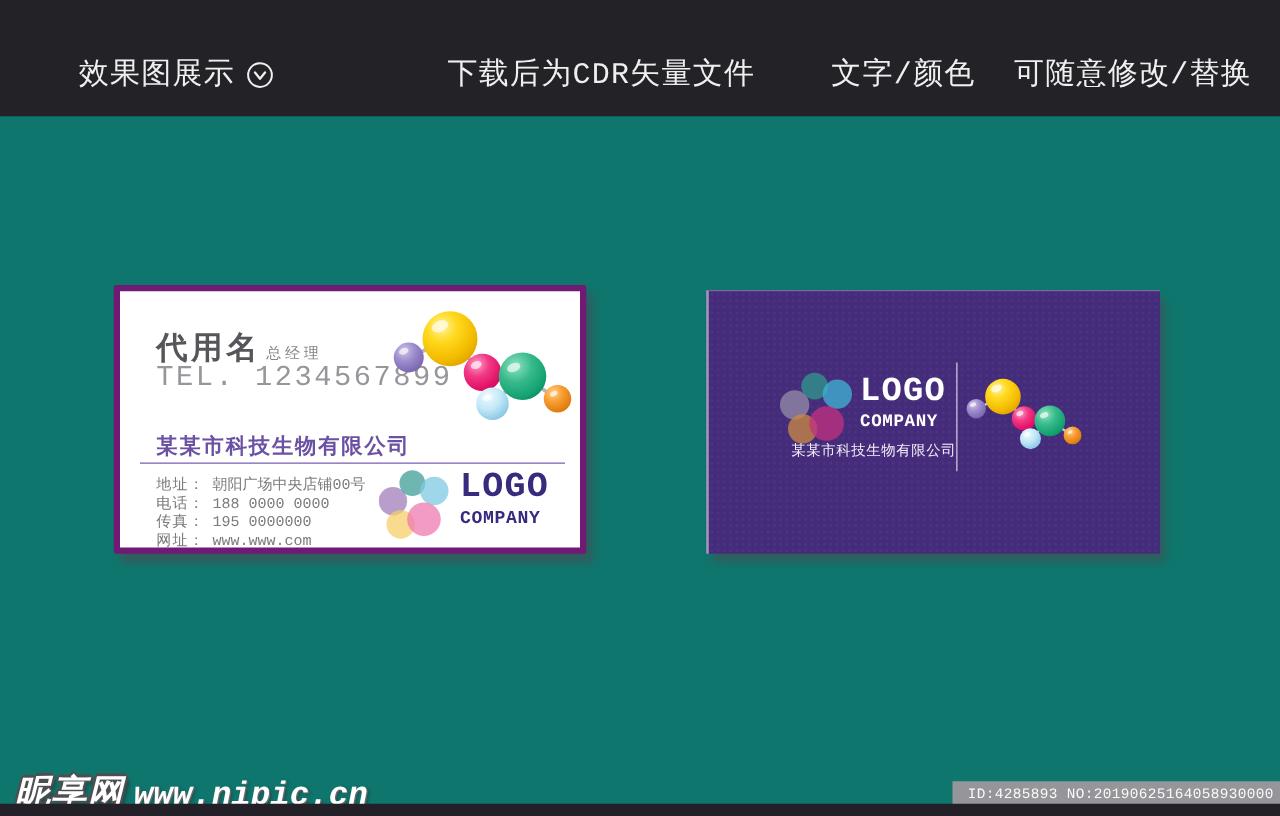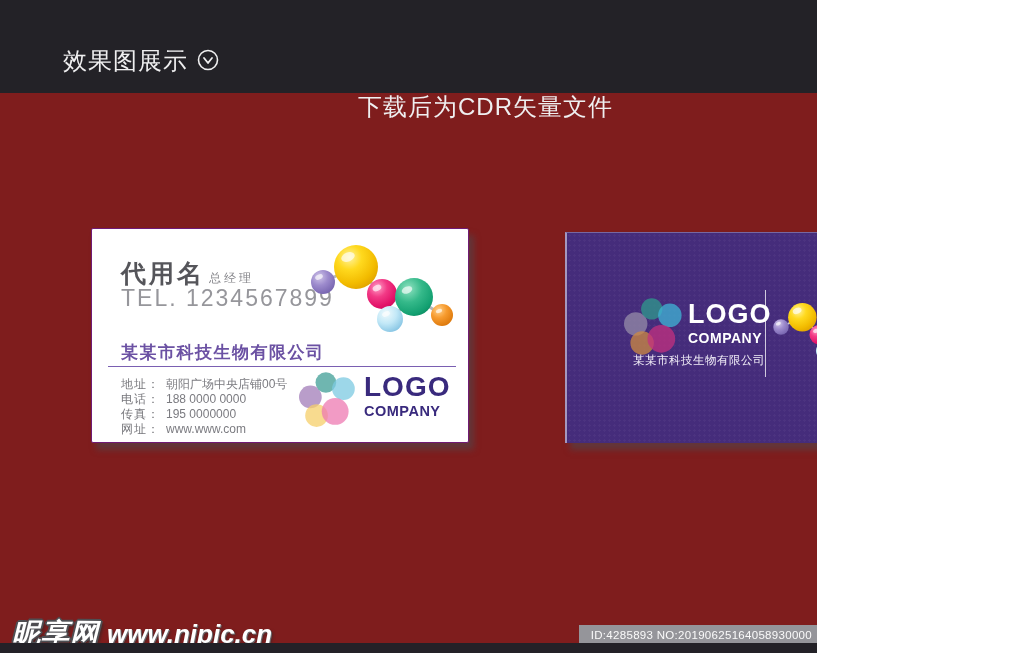--- a/index.html
+++ b/index.html
@@ -1,29 +1,29 @@
 <!DOCTYPE html>
 <html><head>
 <meta charset="utf-8">
 <style>
   html,body{margin:0;padding:0;}
   body{font-family:"Liberation Sans","DejaVu Sans",sans-serif;}
-  .stage{position:relative;width:817px;height:653px;background:#7f1d1d;overflow:hidden;}
+  .stage{position:relative;width:1024px;height:653px;background:#0f766e;overflow:hidden;font-family:Liberation Mono, monospace;}
 
   
   .topbar{position:absolute;left:0;top:0;width:1024px;height:93px;background:#232227;}
   .topbar span{position:absolute;top:47px;font-size:24px;line-height:28px;color:#efeff0;letter-spacing:1px;}
   .tb-left{left:63px;}
-  .tb-center{left:358px;margin-top:46px;}
+  .tb-center{left:358px;}
   .tb-right{left:665px;white-space:pre;}
   .chev{position:absolute;left:197px;top:49px;}
 
   
   .card{position:absolute;box-shadow:5px 7px 6px rgba(75,75,82,.55);}
-  .card-front{left:91px;top:228px;width:378px;height:215px;background:#ffffff;border:1px solid #701a75;box-sizing:border-box;border-radius:2px;}
+  .card-front{left:91px;top:228px;width:378px;height:215px;background:#ffffff;border:5px solid #701a75;box-sizing:border-box;border-radius:2px;}
   .card-back{left:565px;top:232px;width:363px;height:211px;background:#452c7b;
      background-image:radial-gradient(rgba(255,255,255,.035) 1px,transparent 1.2px);background-size:5px 5px;
      border-left:2px solid rgba(240,240,245,.55);border-top:1px solid rgba(240,240,245,.3);box-sizing:border-box;}
 
   
   .nameblock{position:absolute;left:29px;top:28px;white-space:nowrap;}
   .pname{font-size:25px;font-weight:600;color:#55555a;letter-spacing:3px;}
   .ptitle{font-size:12px;color:#85858a;letter-spacing:3px;margin-left:4px;}
   .tel{position:absolute;left:29px;top:56px;font-size:23px;color:#96969b;letter-spacing:2px;}
   .company{position:absolute;left:29px;top:112px;font-size:17px;font-weight:600;color:#6b51a3;letter-spacing:1.5px;}
@@ -133,20 +133,21 @@
 
 <div class="stage">
 
   <header class="topbar">
     <span class="tb-left">效果图展示</span>
     <svg class="chev" width="22" height="22" viewBox="0 0 22 22">
       <circle cx="11" cy="11" r="9.5" fill="none" stroke="#efeff0" stroke-width="1.6"></circle>
       <polyline points="7,9 11,14 15,9" fill="none" stroke="#efeff0" stroke-width="1.8" stroke-linecap="round" stroke-linejoin="round"></polyline>
     </svg>
     <span class="tb-center">下载后为CDR矢量文件</span>
+    <span class="tb-right">文字/颜色  可随意修改/替换</span>
   </header>
 
   <main>
 
     <section class="card card-front">
       <div class="nameblock">
         <span class="pname">代用名</span><span class="ptitle">总经理</span>
       </div>
       <div class="tel">TEL. 1234567899</div>
 

